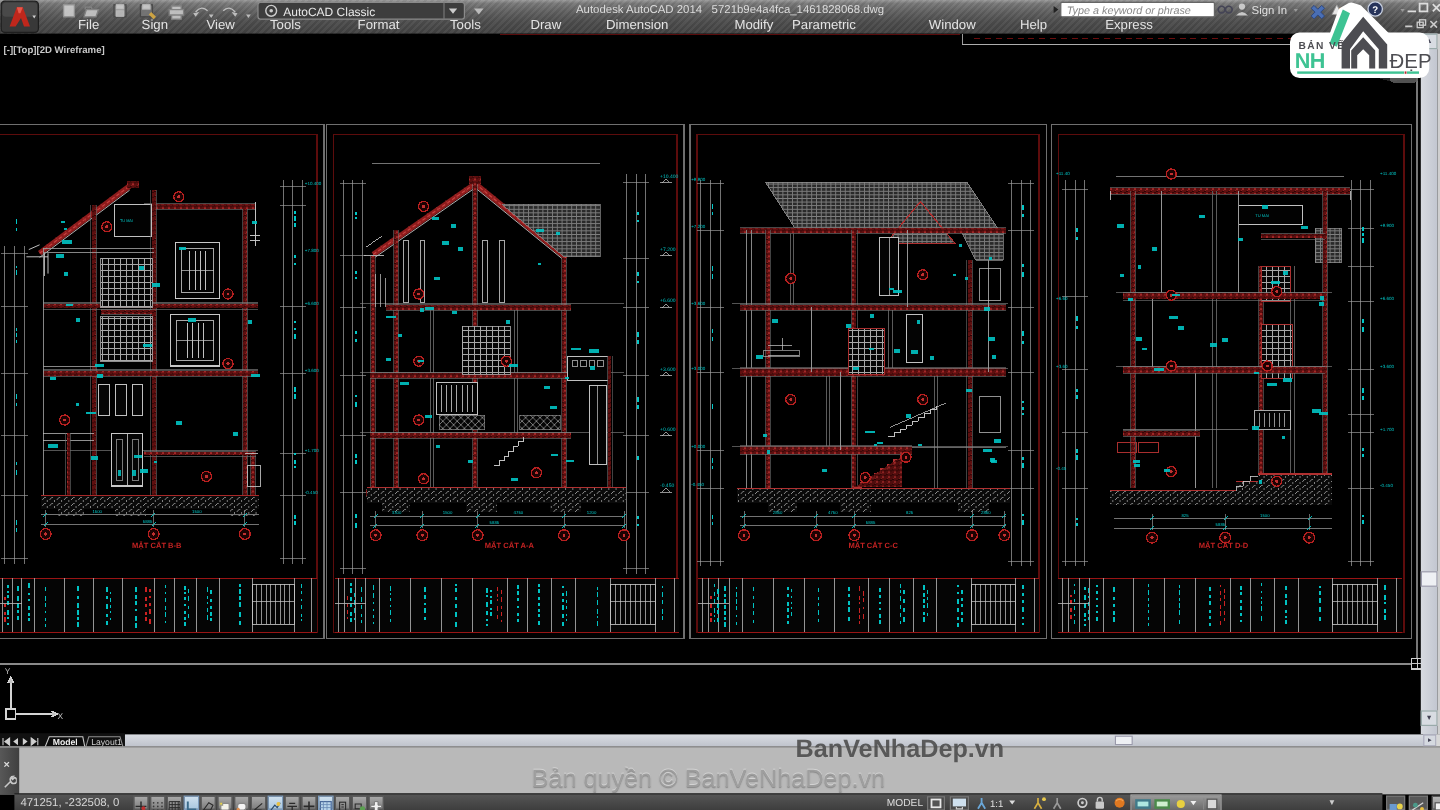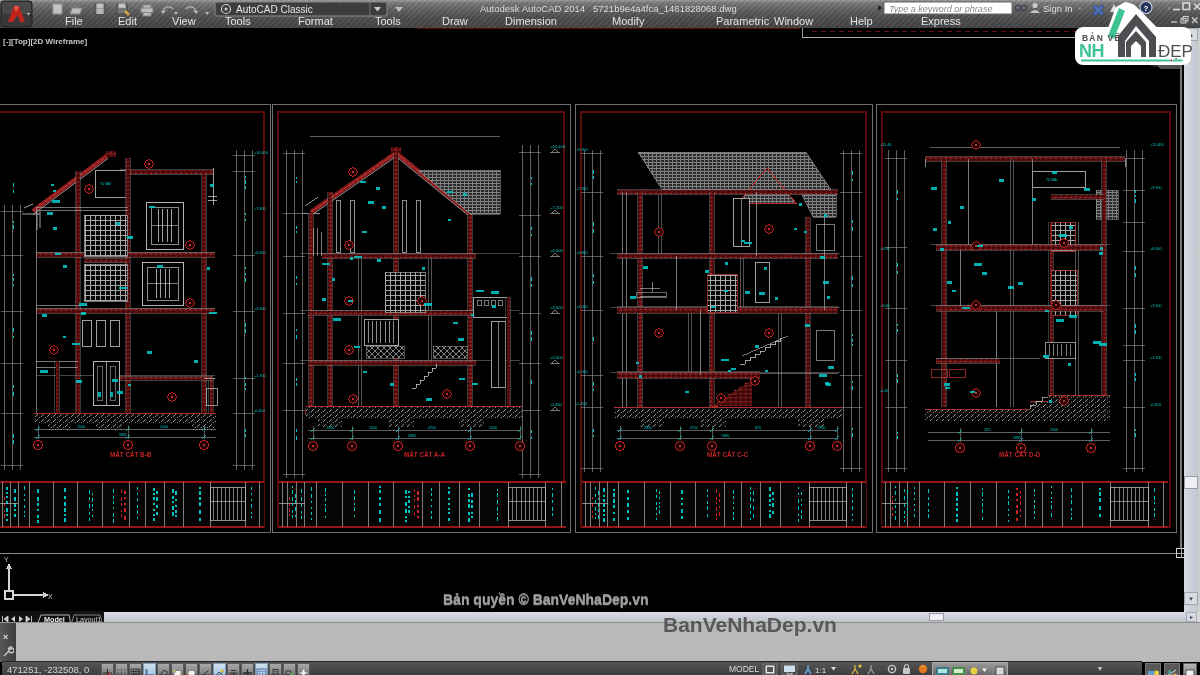--- a/index.html
+++ b/index.html
@@ -6,29 +6,29 @@
 #titlebar{position:absolute;left:0;top:0;width:1200px;height:28px;
 background:linear-gradient(180deg,#9b9b9b 0%,#787878 10%,#5f5f5f 35%,#4c4c4c 65%,#424242 100%);}
 #titlebar:after{content:"";position:absolute;inset:0;background:repeating-linear-gradient(135deg,rgba(255,255,255,0.045) 0 2px,rgba(0,0,0,0.045) 2px 4px)}
 #menus{position:absolute;top:0;left:0;width:1044px;height:28px;font-size:11px;color:#e4e4e4;z-index:5}
 #doctitle{position:absolute;left:480px;top:3px;font-size:9.5px;color:#dcdcdc;z-index:5}
 </style></head>
 <body>
 <div id="titlebar"></div>
 <div id="menus">
     <span style="position:absolute;left:65px;top:15px">File</span>
-    <span style="position:absolute;left:118px;top:15px">Edit</span>
+    <span style="position:absolute;left:118px;top:15px">Sign</span>
     <span style="position:absolute;left:172px;top:15px">View</span>
     <span style="position:absolute;left:225px;top:15px">Tools</span>
     <span style="position:absolute;left:298px;top:15px">Format</span>
     <span style="position:absolute;left:375px;top:15px">Tools</span>
     <span style="position:absolute;left:442px;top:15px">Draw</span>
     <span style="position:absolute;left:505px;top:15px">Dimension</span>
     <span style="position:absolute;left:612px;top:15px">Modify</span>
-    <span style="position:absolute;left:716px;top:15px">Parametric</span>
+    <span style="position:absolute;left:660px;top:15px">Parametric</span>
     <span style="position:absolute;left:774px;top:15px">Window</span>
     <span style="position:absolute;left:850px;top:15px">Help</span>
     <span style="position:absolute;left:921px;top:15px">Express</span>
   </div>
 <div id="doctitle">Autodesk AutoCAD 2014&nbsp;&nbsp;&nbsp;5721b9e4a4fca_1461828068.dwg</div>
 <svg width="460" height="28" viewBox="0 0 460 28" style="position:absolute;left:0;top:0">
 <rect x="1" y="1" width="31" height="26" rx="3" fill="#383838" stroke="#1e1e1e"></rect>
 <rect x="2" y="2" width="29" height="12" rx="3" fill="#4e4e4e" opacity="0.8"></rect>
 <path d="M8 22 L14 6 L19 6 L25 22 L20 22 L17.5 15 L13 22 Z" fill="#c0271c"></path>
 <path d="M14 6 L19 6 L17 11 L15.5 11 Z" fill="#e8574a"></path>
@@ -1417,21 +1417,21 @@
 <text x="76" y="8" font-family="Liberation Sans,sans-serif" font-size="7.2" fill="#d0d0d0">Layout1</text>
 </svg></div>
 <div style="position:absolute;left:0;top:622px;width:1200px;height:39px;background:#b9b9b9;border-top:1px solid #8f8f8f">
 <div style="position:absolute;left:0;top:0;width:16px;height:39px;background:linear-gradient(90deg,#585858,#3f3f3f)">
 <div style="position:absolute;left:3px;top:9px;color:#ddd;font-size:9px;font-weight:bold">×</div>
 <svg width="12" height="12" viewBox="0 0 12 12" style="position:absolute;left:2px;top:23px">
         <path d="M2 10 L7 5 M7 5 a2.5 2.5 0 1 0 3 -3 l-1.5 1.5 l-1 -1 L9 1 a2.5 2.5 0 0 0 -2 4" stroke="#c8c8c8" stroke-width="1.3" fill="none"></path>
       </svg>
 </div>
 </div>
-<div style="position:absolute;left:2px;top:661px;width:1140px;height:14px;background:linear-gradient(#555,#3c3c3c);border-top:1px solid #222">
+<div style="position:absolute;left:12px;top:661px;width:1140px;height:14px;background:linear-gradient(#555,#3c3c3c);border-top:1px solid #222">
 <div style="position:absolute;left:5px;top:2px;font-family:'Liberation Sans',sans-serif;font-size:9.5px;color:#d5d5d5">471251, -232508, 0</div>
 <div style="position:absolute;left:99px;top:1px;width:13px;height:12px;background:linear-gradient(#a8a8a8,#7f7f7f);border:1px solid #5a5a5a;box-sizing:border-box"><svg width="11" height="10">
         <path d="M5.5 1 V9 M1 5 H10" stroke="#2a2a2a" stroke-width="1.2"></path>
         <circle cx="7.5" cy="6.5" r="1.6" fill="#c03030"></circle>
       </svg></div>
     <div style="position:absolute;left:113px;top:1px;width:13px;height:12px;background:linear-gradient(#a8a8a8,#7f7f7f);border:1px solid #5a5a5a;box-sizing:border-box"><svg width="11" height="10">
         <g fill="#3a3a3a">
           <circle cx="2" cy="2" r="0.7"></circle>
           <circle cx="5.5" cy="2" r="0.7"></circle>
           <circle cx="9" cy="2" r="0.7"></circle>
@@ -1534,21 +1534,21 @@
         <path d="M2 8 L11 2" stroke="#d8d8d8" stroke-width="1"></path>
         <circle cx="4.5" cy="4" r="2" fill="#4a9a8a"></circle>
         <circle cx="10" cy="7" r="1.6" fill="#e8c040"></circle>
       </svg></div>
 <div style="position:absolute;left:1143px;top:1px;width:16px;height:12px;background:#585858;border:1px solid #777;box-sizing:border-box"><svg width="14" height="10">
         <rect x="2" y="3" width="6" height="5" fill="#6a9ad0"></rect>
         <circle cx="10.5" cy="5" r="2.4" fill="#e8d34a"></circle>
       </svg></div>
 </div>
 <div style="position:absolute;left:663px;top:613px;z-index:50;font-family:Liberation Sans, sans-serif;font-size:21px;font-weight:bold;color:rgba(70,70,70,0.85);text-shadow:0 1px 0 rgba(200,200,200,0.35)">BanVeNhaDep.vn</div>
-<div style="position:absolute;left:443px;top:592px;z-index:50;font-family:'Liberation Sans',sans-serif;font-size:14px;font-weight:bold;color:rgba(158,158,158,1);text-shadow:0 -1px 0 rgba(235,235,235,0.55),0 1px 1px rgba(70,70,70,0.45)">Bản quyền © BanVeNhaDep.vn</div>
+<div style="position:absolute;left:443px;top:638px;z-index:50;font-family:'Liberation Sans',sans-serif;font-size:21px;font-weight:normal;color:rgba(158,158,158,1);text-shadow:0 -1px 0 rgba(235,235,235,0.55),0 1px 1px rgba(70,70,70,0.45)">Bản quyền © BanVeNhaDep.vn</div>
 <svg width="132" height="76" viewBox="0 0 132 76" style="position:absolute;left:1062px;top:0;z-index:60">
 <g stroke="#fff" stroke-width="8" stroke-linejoin="round" stroke-linecap="round" fill="#fff">
 <rect x="17" y="31" width="108" height="30" rx="4"></rect>
 <polygon points="46,40 57,10 64,6 70,8 92,30 92,52"></polygon>
 </g>
 <polygon points="46,36 57,8 63,11 52,39" fill="#3ec393"></polygon>
 <path d="M74 14 L94 37 L94 57 L56 57 L56 36 Z" fill="#fff"></path>
 <path d="M74 14 L94 37 L94 57 L87 57 L87 41 L74 26 L63 41 L63 57 L56 57 L56 36 Z" fill="#4d4d52"></path>
 <path d="M74 31 L84 42 L84 57 L79 57 L79 46 L74 41 L69 46 L69 57 L64 57 L64 42 Z" fill="#4d4d52"></path>
 <text x="20" y="40.5" font-family="Liberation Sans,sans-serif" font-size="8.5" font-weight="bold" fill="#4d4d52" letter-spacing="1.2">BẢN VẼ</text>

